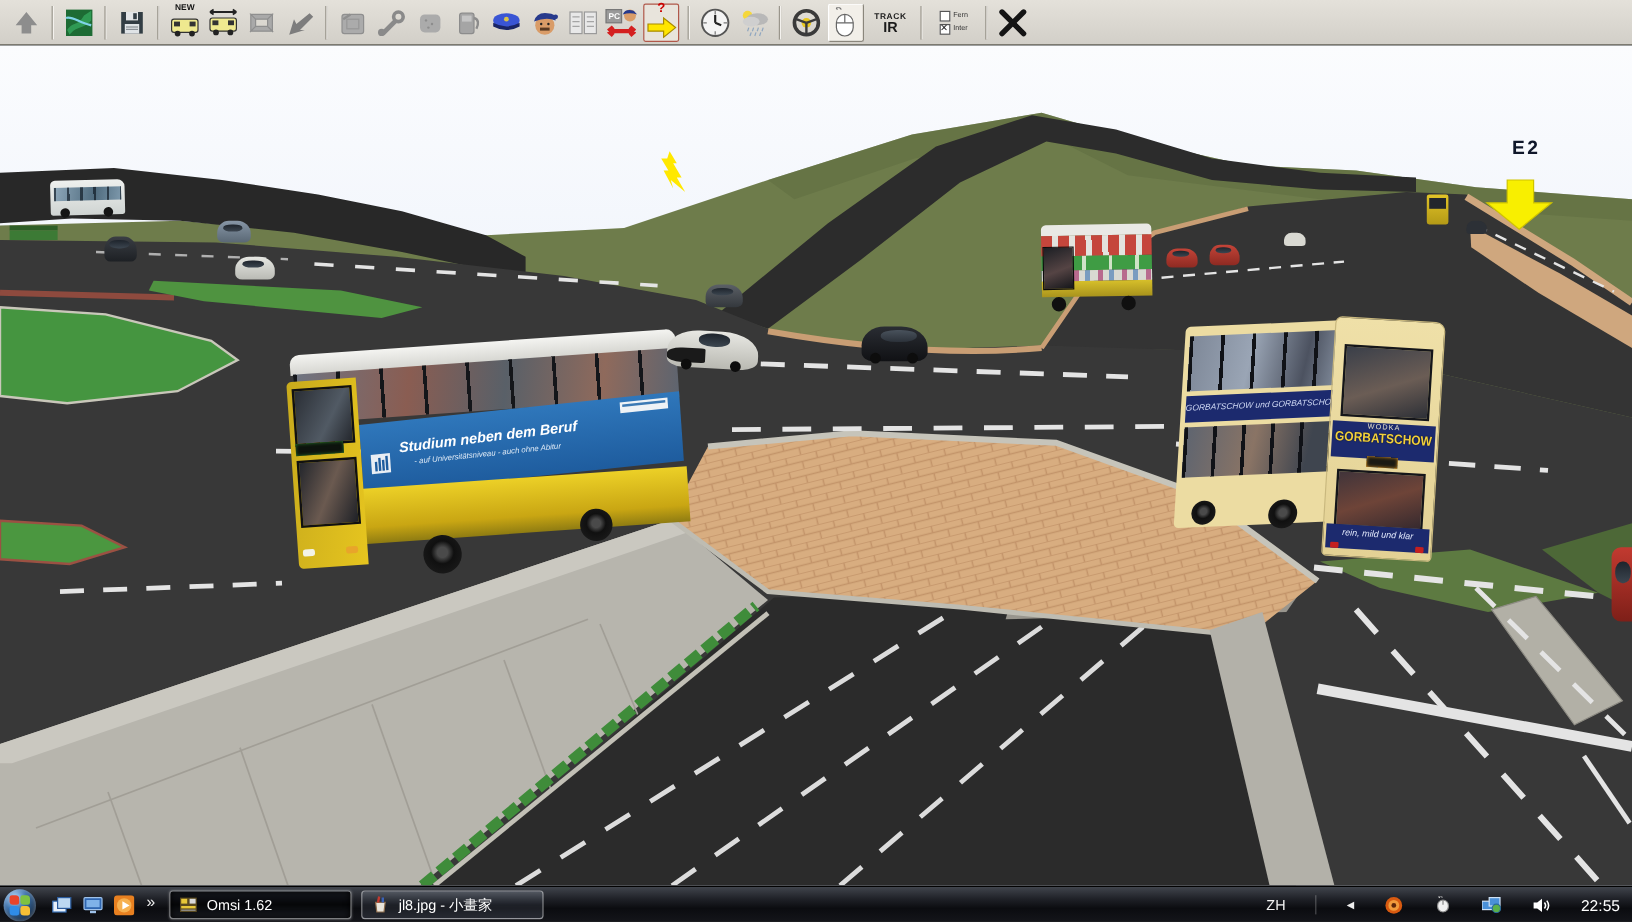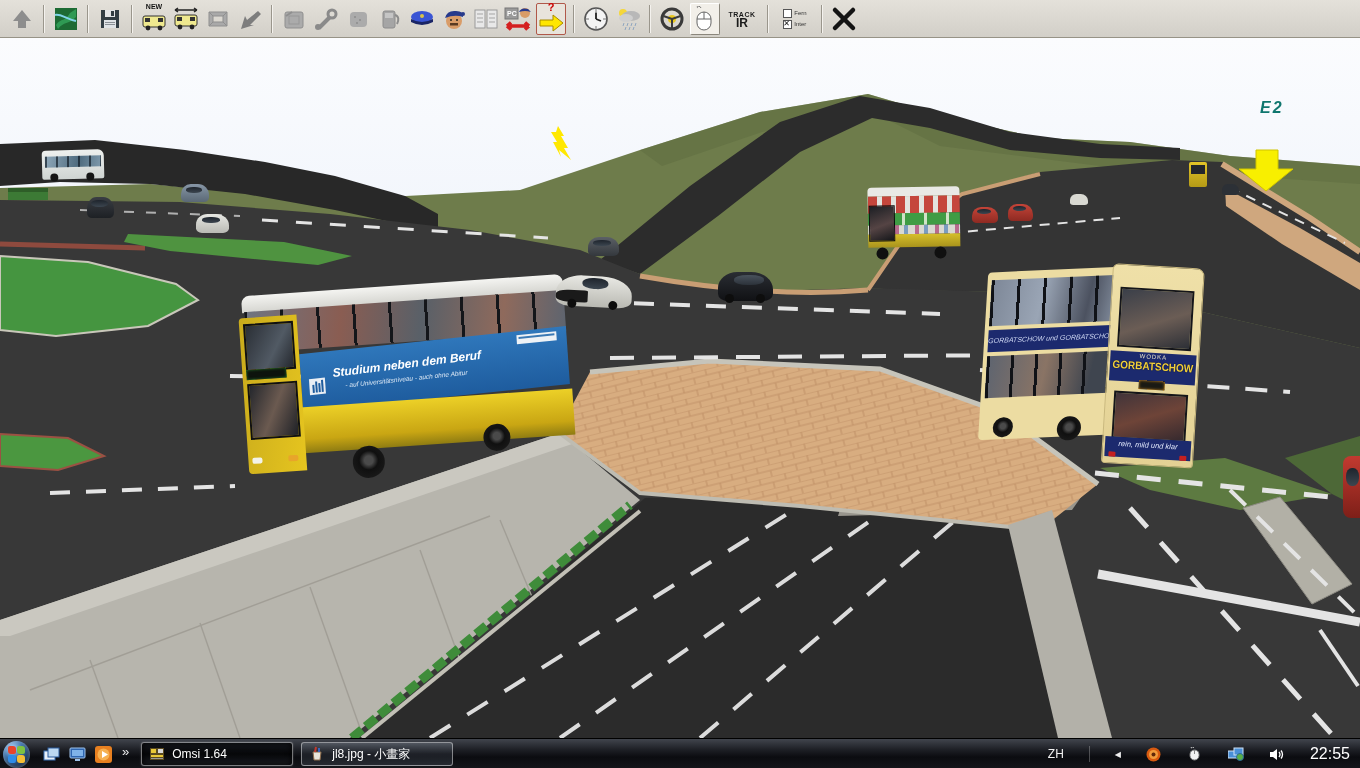--- a/index.html
+++ b/index.html
@@ -116,43 +116,43 @@
   
   #tiny-bus{left:1189px;top:124px;width:18px;height:25px;background:linear-gradient(#e2c428,#b49a16);
     border-radius:2px;}
   #tiny-bus::before{content:"";position:absolute;left:2px;top:3px;right:2px;height:9px;
     background:#23262c;}
   
   .car{position:absolute;border-radius:35% 40% 18% 18%/55% 60% 25% 25%;}
   .glass{position:absolute;background:linear-gradient(#1e242c,#3c4650);border-radius:45%;}
   .cwheel{position:absolute;bottom:-2px;width:9px;height:9px;border-radius:50%;background:#0d0d0d;}
   
-  #e2-label{left:1260px;top:61px;color:#0f766e;font-size:16px;font-weight:bold;
-    font-style:italic;letter-spacing:2px;}
+  #e2-label{left:1260px;top:77px;color:#0f172a;font-size:16px;font-weight:bold;
+    letter-spacing:2px;}
   
   #taskbar{position:absolute;left:0;top:738px;width:1360px;height:30px;
     background:linear-gradient(#41454d,#1e2026 35%,#0b0c10 60%,#15161b);
     border-top:1px solid #000;display:flex;align-items:center;color:#fff;}
   #start-orb{width:27px;height:27px;border-radius:50%;margin:0 8px 0 3px;position:relative;flex:none;
     background:radial-gradient(circle at 35% 28%,#9cc7ef 8%,#3a6ea8 38%,#13273f 75%,#060d16);
     box-shadow:inset 0 0 4px rgba(255,255,255,.45);}
   #start-orb .fl{position:absolute;width:8px;height:8px;border-radius:2px 3px 2px 3px;}
   .ql{width:20px;height:20px;margin:0 3px;display:flex;align-items:center;justify-content:center;flex:none;}
   #chevron{font-size:13px;color:#eee;margin:0 8px 6px 6px;}
   .task{height:24px;width:152px;margin:0 4px;border-radius:3px;display:flex;align-items:center;
     padding:0 7px;box-sizing:border-box;font-size:12px;white-space:nowrap;overflow:hidden;
     border:1px solid rgba(255,255,255,.45);gap:7px;flex:none;}
   .task.active{background:linear-gradient(rgba(20,22,28,.9),rgba(5,6,8,.95) 50%,rgba(30,33,40,.8));
     box-shadow:inset 0 0 6px #000, 0 0 2px rgba(255,255,255,.25);}
   .task.normal{background:linear-gradient(rgba(120,128,140,.45),rgba(40,44,52,.55) 50%,rgba(70,76,88,.4));align-items:center;}
   .ticon{width:16px;height:16px;flex:none;position:relative;}
   #tray{margin-left:auto;display:flex;align-items:center;gap:25px;padding-right:10px;font-size:12px;}
   .trayicon{width:16px;height:16px;display:flex;align-items:center;justify-content:center;flex:none;}
   #tray .lang{font-size:12px;color:#f2f2f2;}
-  #tray .clock{font-size:16px;color:#fff;text-align:center;}
+  #tray .clock{font-size:13px;color:#fff;text-align:center;}
   .traysep{width:1px;height:16px;background:rgba(255,255,255,.25);}
   .hidearrow{font-size:8px;color:#eee;}
 </style>
 </head>
 <body>
 
 <div id="screen">
 
   <div id="toolbar">
     <div class="tbtn">
@@ -586,21 +586,21 @@
     <div class="task active">
       <span class="ticon">
         <svg width="16" height="16">
             <rect x="1" y="2" width="14" height="12" fill="#5a4a20"></rect>
             <rect x="2" y="3" width="5" height="4" fill="#e8c838"></rect>
             <rect x="9" y="3" width="5" height="4" fill="#d8d8d8"></rect>
             <rect x="2" y="9" width="12" height="2" fill="#e8c838"></rect>
             <rect x="2" y="12" width="12" height="1" fill="#999"></rect>
           </svg>
       </span>
-      <span>Omsi 1.64</span>
+      <span>Omsi 1.62</span>
     </div>
     <div class="task normal">
       <span class="ticon">
         <svg width="16" height="16">
             <path d="M4,6 L12,6 11,14 5,14 Z" fill="#e8e4da" stroke="#8a6a4a"></path>
             <line x1="7" y1="1" x2="6" y2="6" stroke="#c23a30" stroke-width="2"></line>
             <line x1="10" y1="2" x2="10" y2="6" stroke="#3a62b8" stroke-width="2"></line>
           </svg>
       </span>
       <span>jl8.jpg - 小畫家</span>

